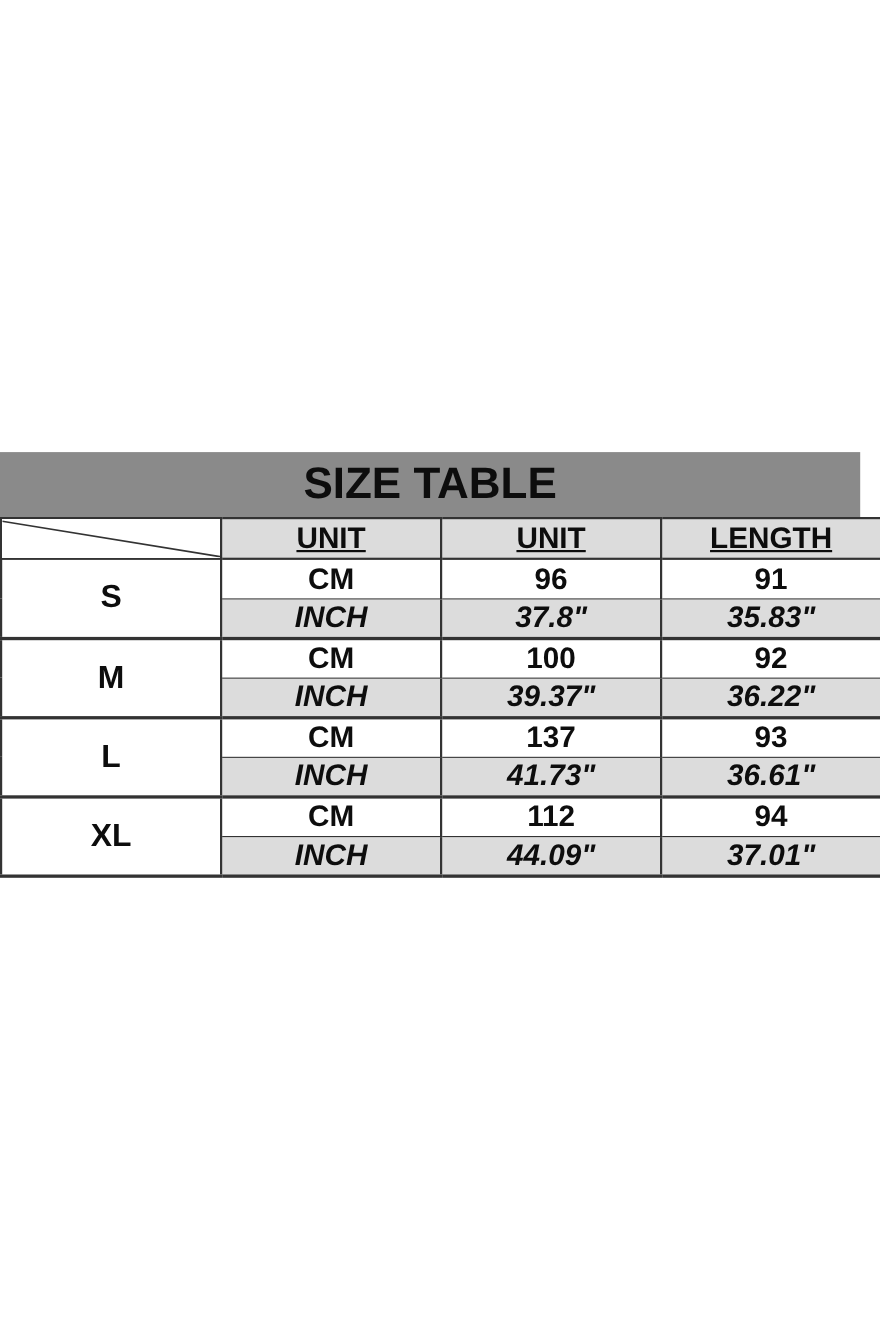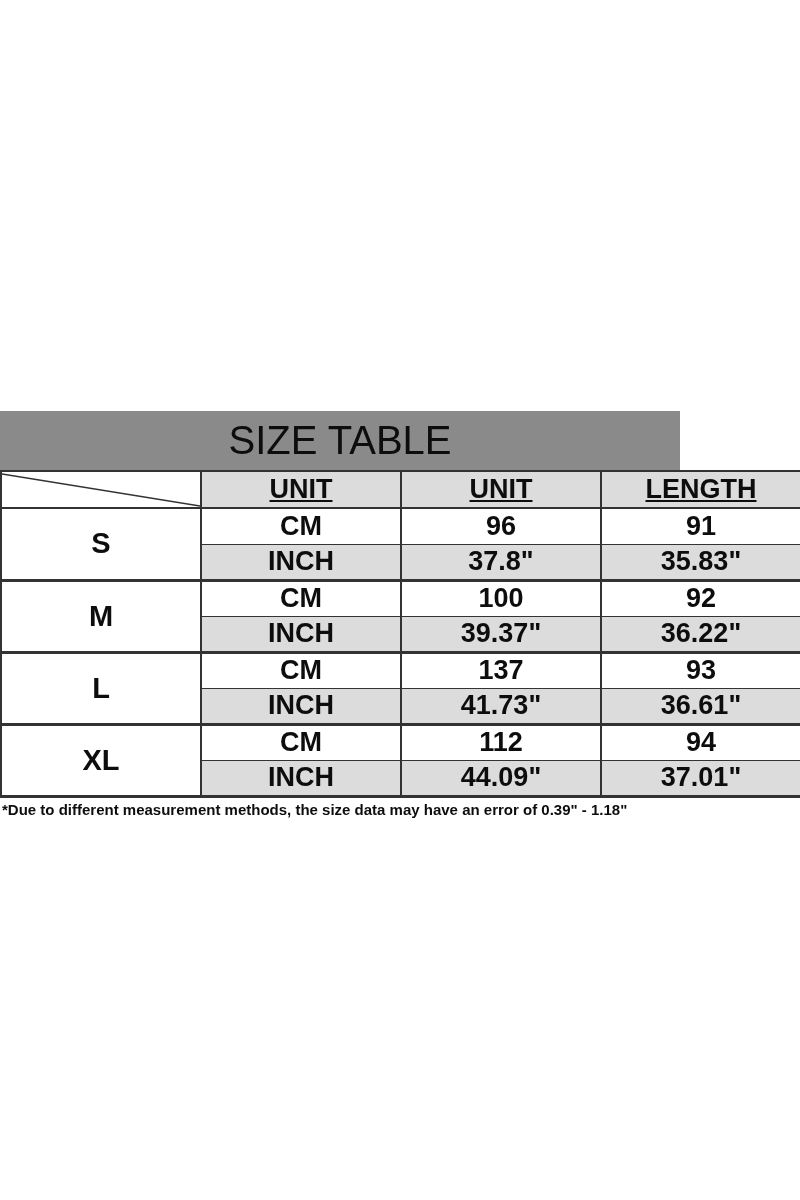--- a/index.html
+++ b/index.html
@@ -9,28 +9,28 @@
     width: 800px;
     height: 1200px;
     background: #ffffff;
     font-family: "Liberation Sans", sans-serif;
   }
   .sheet {
     width: 800px;
     margin-top: 411px;
   }
   .title-band {
-    width: 680px;
+    width: 782px;
     height: 59px;
     background: #8a8a8a;
     display: flex;
     align-items: center;
     justify-content: center;
     font-size: 40px;
-    font-weight: normal;
+    font-weight: bold;
     letter-spacing: 0px;
     color: #0d0d0d;
   }
   table.size-table {
     width: 800px;
     table-layout: fixed;
     border-collapse: collapse;
   }
   table.size-table col { width: 200px; }
   table.size-table th,
@@ -63,21 +63,21 @@
   tbody tr.cm-row td { background: #ffffff; }
   tbody tr.inch-row td { background: #dcdcdc; }
   tbody td.size-cell {
     background: #dcdcdc;
     font-size: 29px;
   }
   
   tbody tr.cm-row td:not(.size-cell) { border-bottom-width: 1px; }
   tbody tr.inch-row td { border-top-width: 1px; }
   
-  tbody tr.inch-row td { border-bottom-width: 3px; }
+  tbody tr.inch-row td { border-bottom-width: 3px; font-style: italic; }
   tbody td.size-cell { border-bottom-width: 3px; }
   .footnote {
     margin-top: 3px;
     padding-left: 2px;
     font-size: 15px;
     font-weight: bold;
     color: #0d0d0d;
     white-space: nowrap;
   }
 </style>
@@ -152,15 +152,14 @@
         <td>94</td>
       </tr>
       <tr class="inch-row">
         <td>INCH</td>
         <td>44.09"</td>
         <td>37.01"</td>
       </tr>
     </tbody>
   </table>
 
-  <div class="footnote">*Due to different measurement methods, the size data may have an error of 0.39" - 1.18"</div>
 
 </div>
 
 </body></html>

